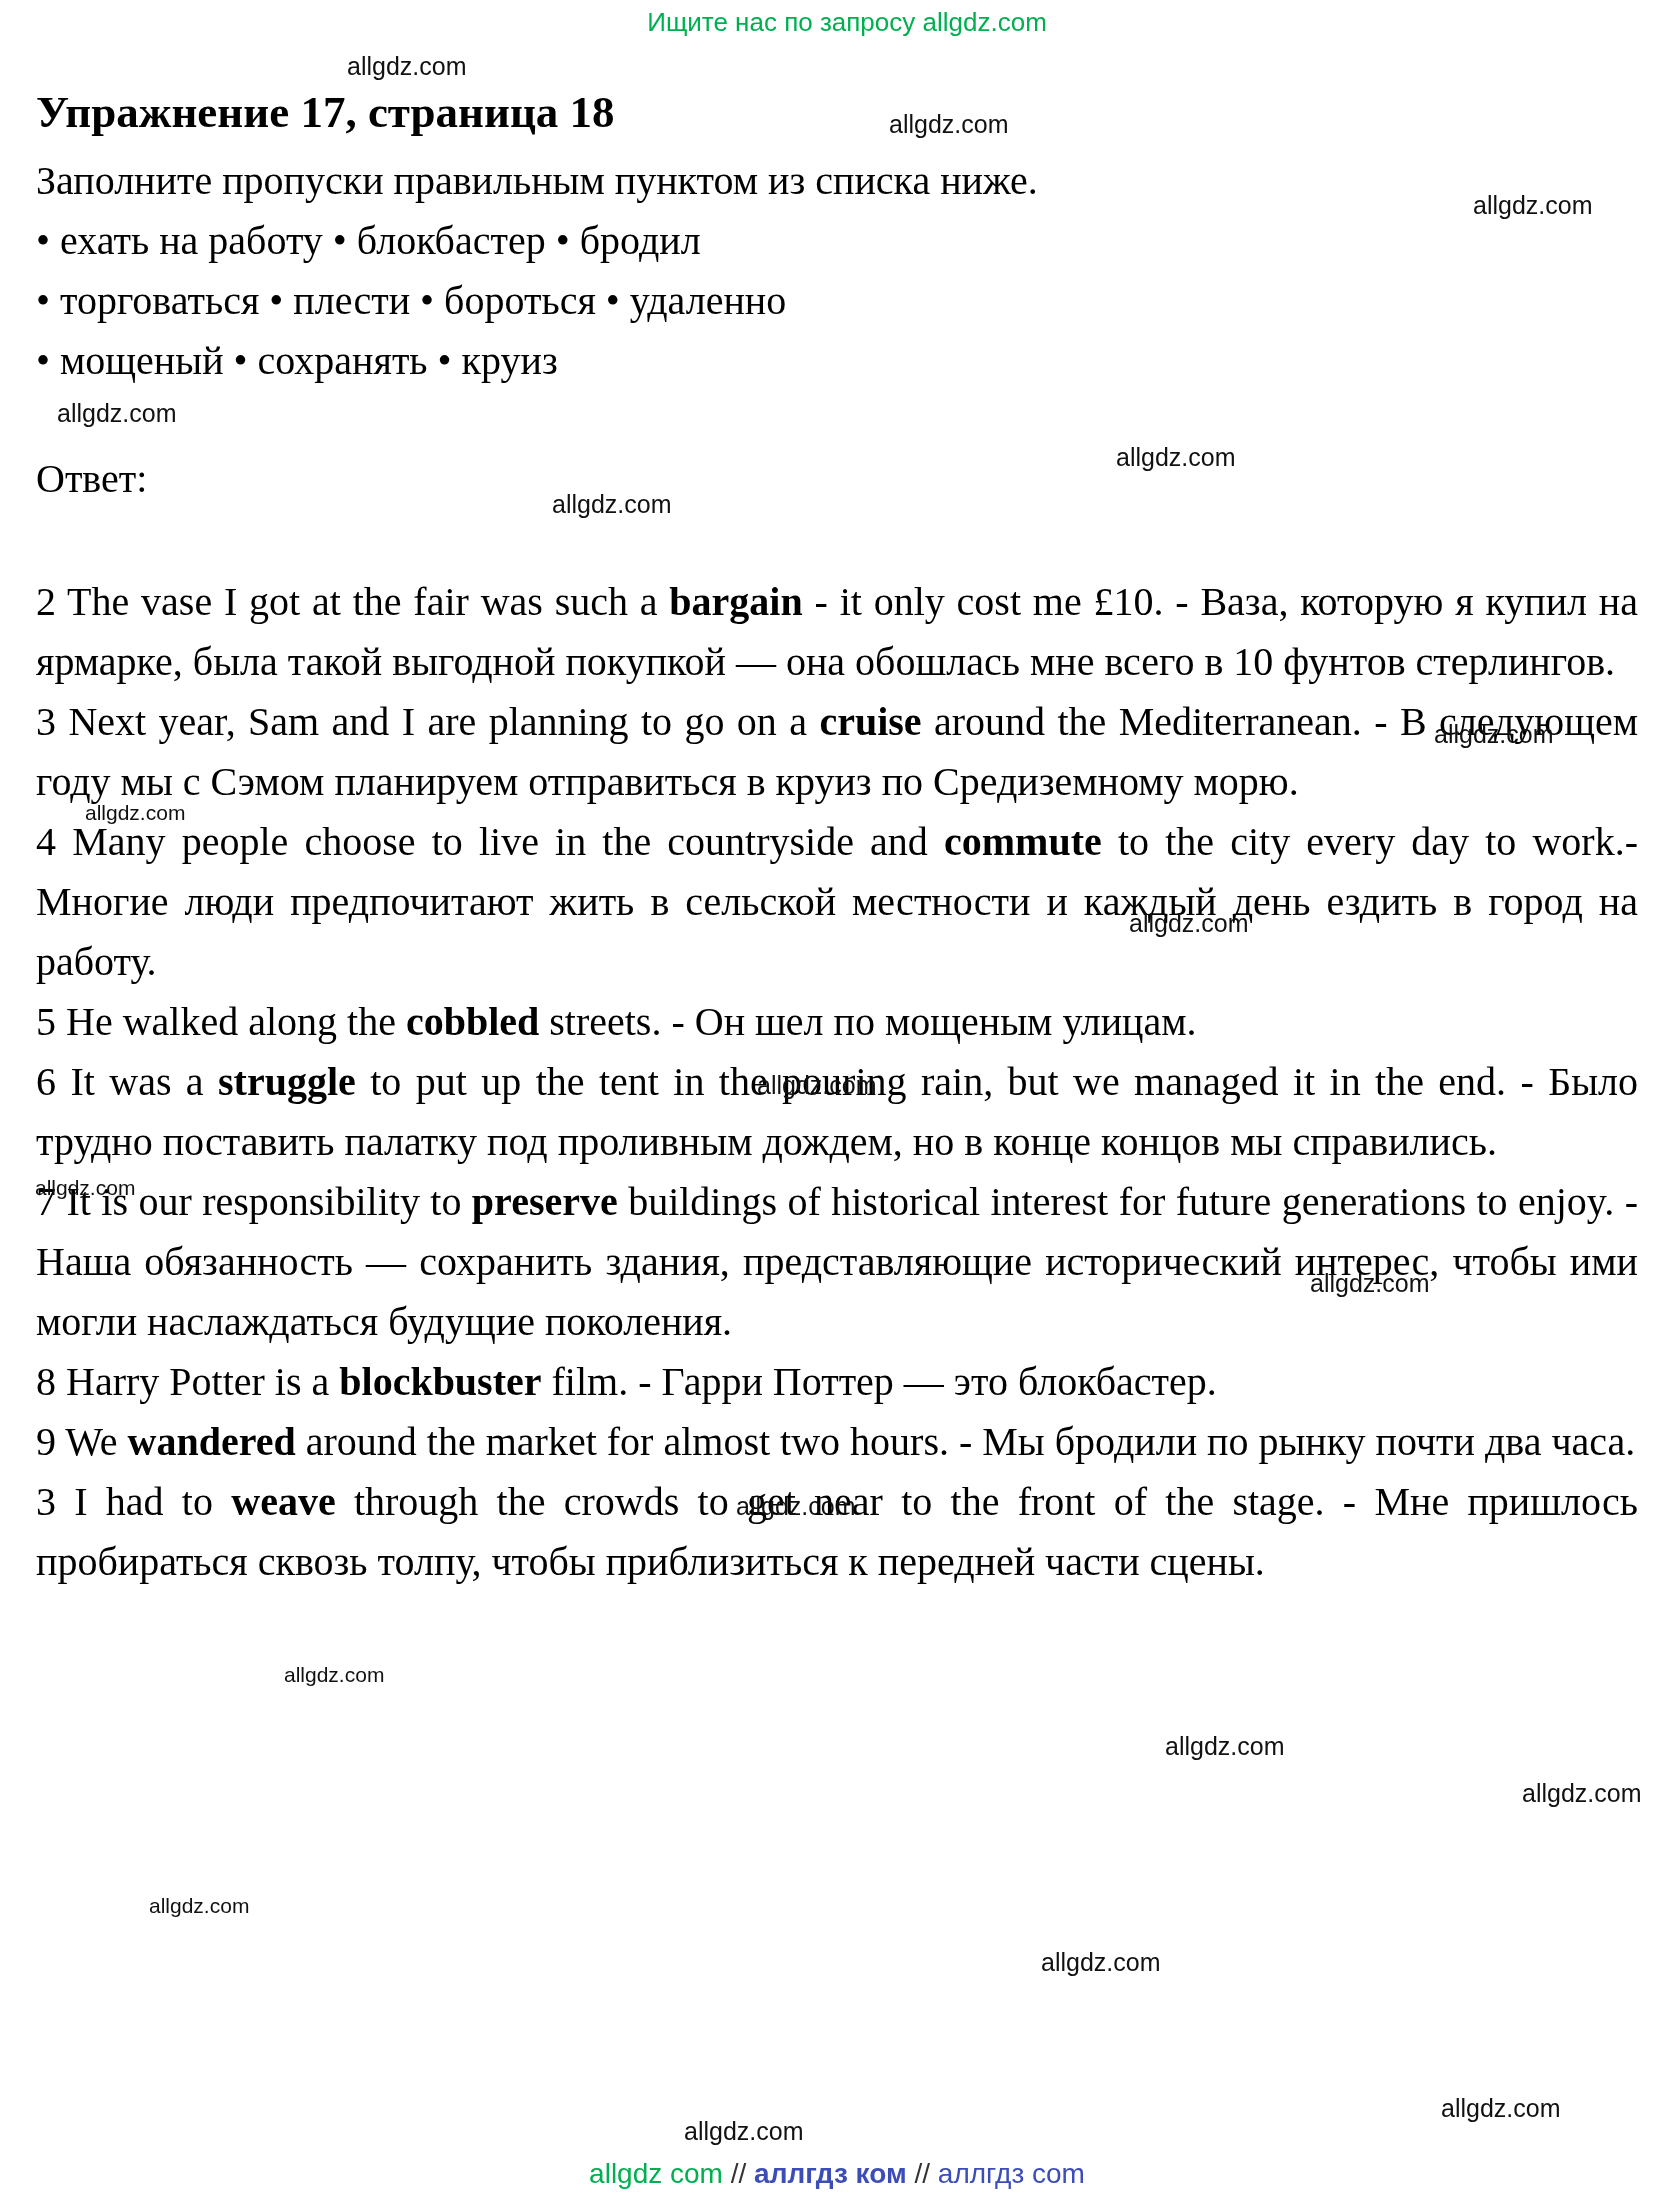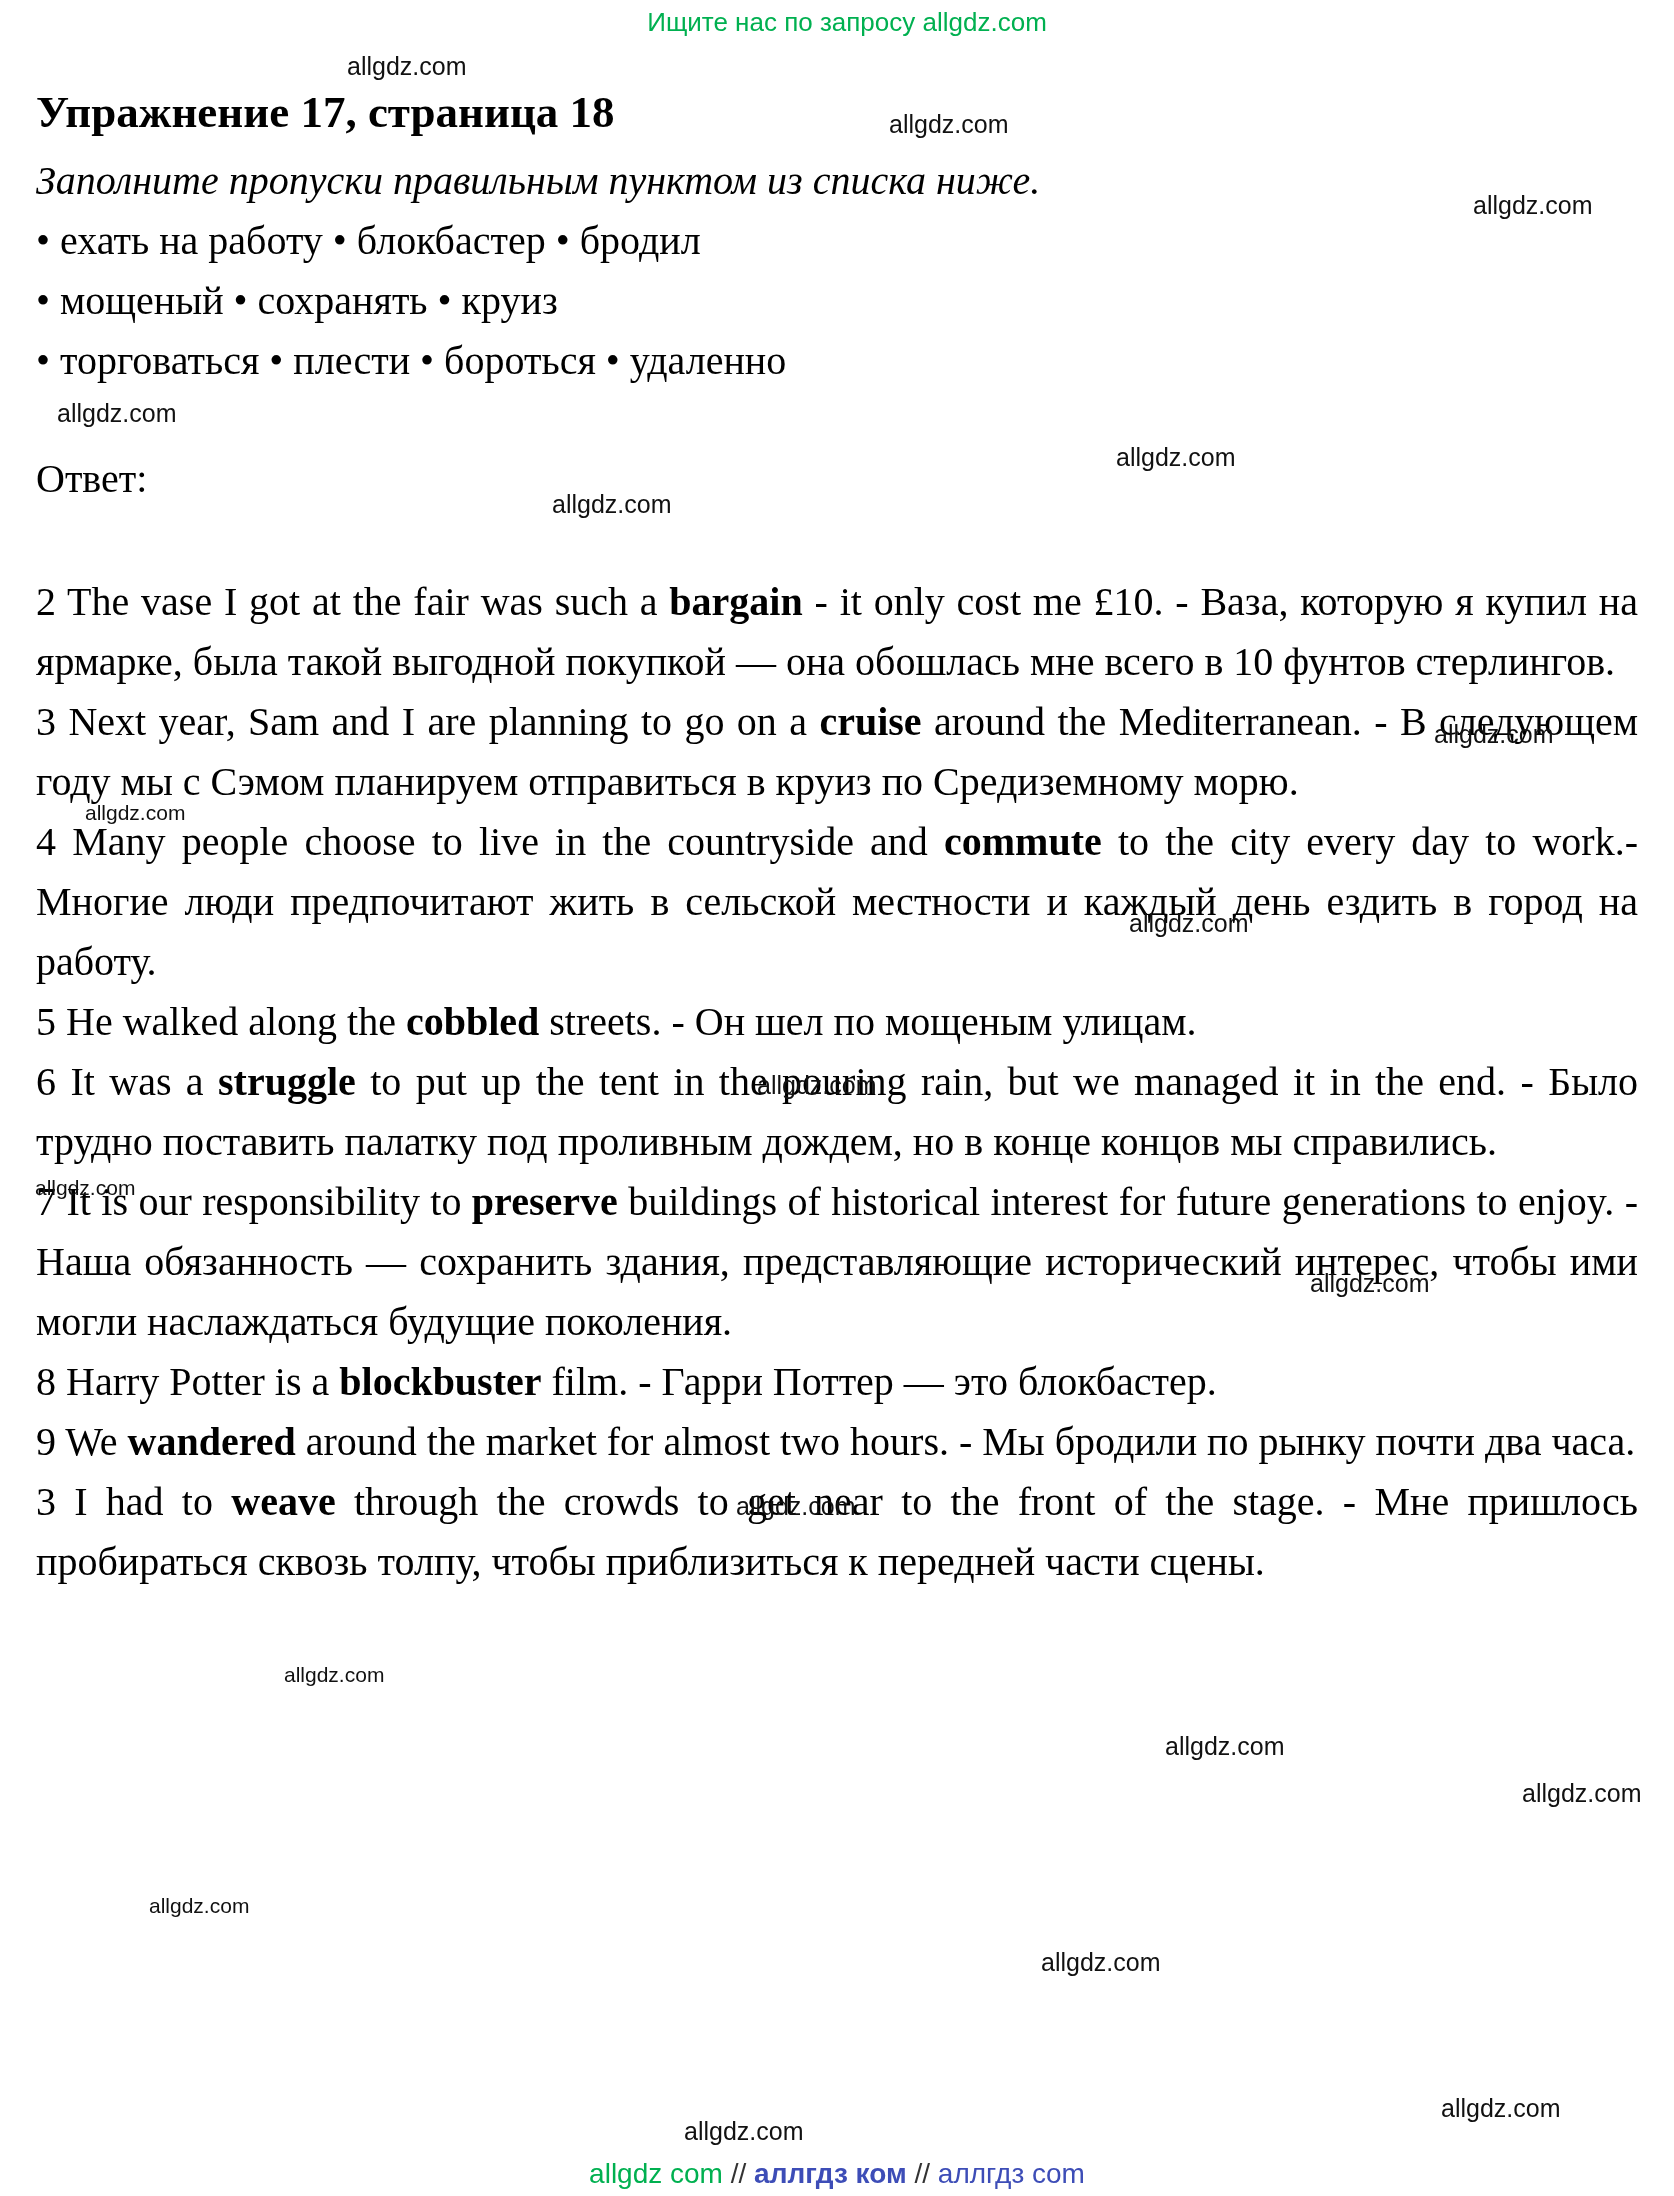--- a/index.html
+++ b/index.html
@@ -29,21 +29,20 @@
   .title {
     margin-top: 86px;
     font-size: 45px;
     font-weight: 700;
     font-family: "Liberation Serif", serif;
   }
   .task {
     margin-top: 12.6px;
     font-size: 40px;
     line-height: 60px;
-    font-style: italic;
   }
   .bullets {
     font-size: 40px;
     line-height: 60px;
   }
   .answer-label {
     margin-top: 58px;
     font-size: 40px;
     line-height: 60px;
   }
@@ -75,22 +74,22 @@
 <body>
 
 <div id="page">
 
   <div class="banner" style="color: rgb(0, 176, 80);">Ищите нас по запросу allgdz.com</div>
 
   <div class="content">
     <h1 class="title">Упражнение 17, страница 18</h1>
     <p class="task">Заполните пропуски правильным пунктом из списка ниже.</p>
     <p class="bullets">• ехать на работу • блокбастер • бродил</p>
+    <p class="bullets">• торговаться • плести • бороться • удаленно</p>
     <p class="bullets">• мощеный • сохранять • круиз</p>
-    <p class="bullets">• торговаться • плести • бороться • удаленно</p>
     <p class="answer-label">Ответ:</p>
     <div id="answers">
         <p class="item"><span>2 The vase I got at the fair was such a </span><b>bargain</b><span> - it only cost me £10. - Ваза, которую я купил на ярмарке, была такой выгодной покупкой — она обошлась мне всего в 10 фунтов стерлингов.</span></p>
         <p class="item"><span>3 Next year, Sam and I are planning to go on a </span><b>cruise</b><span> around the Mediterranean. - В следующем году мы с Сэмом планируем отправиться в круиз по Средиземному морю.</span></p>
         <p class="item"><span>4 Many people choose to live in the countryside and </span><b>commute</b><span> to the city every day to work.- Многие люди предпочитают жить в сельской местности и каждый день ездить в город на работу.</span></p>
         <p class="item"><span>5 He walked along the </span><b>cobbled</b><span> streets. - Он шел по мощеным улицам.</span></p>
         <p class="item"><span>6 It was a </span><b>struggle</b><span> to put up the tent in the pouring rain, but we managed it in the end. - Было трудно поставить палатку под проливным дождем, но в конце концов мы справились.</span></p>
         <p class="item"><span>7 It is our responsibility to </span><b>preserve</b><span> buildings of historical interest for future generations to enjoy. - Наша обязанность — сохранить здания, представляющие исторический интерес, чтобы ими могли наслаждаться будущие поколения.</span></p>
         <p class="item"><span>8 Harry Potter is a </span><b>blockbuster</b><span> film. - Гарри Поттер — это блокбастер.</span></p>
         <p class="item"><span>9 We </span><b>wandered</b><span> around the market for almost two hours. - Мы бродили по рынку почти два часа.</span></p>

